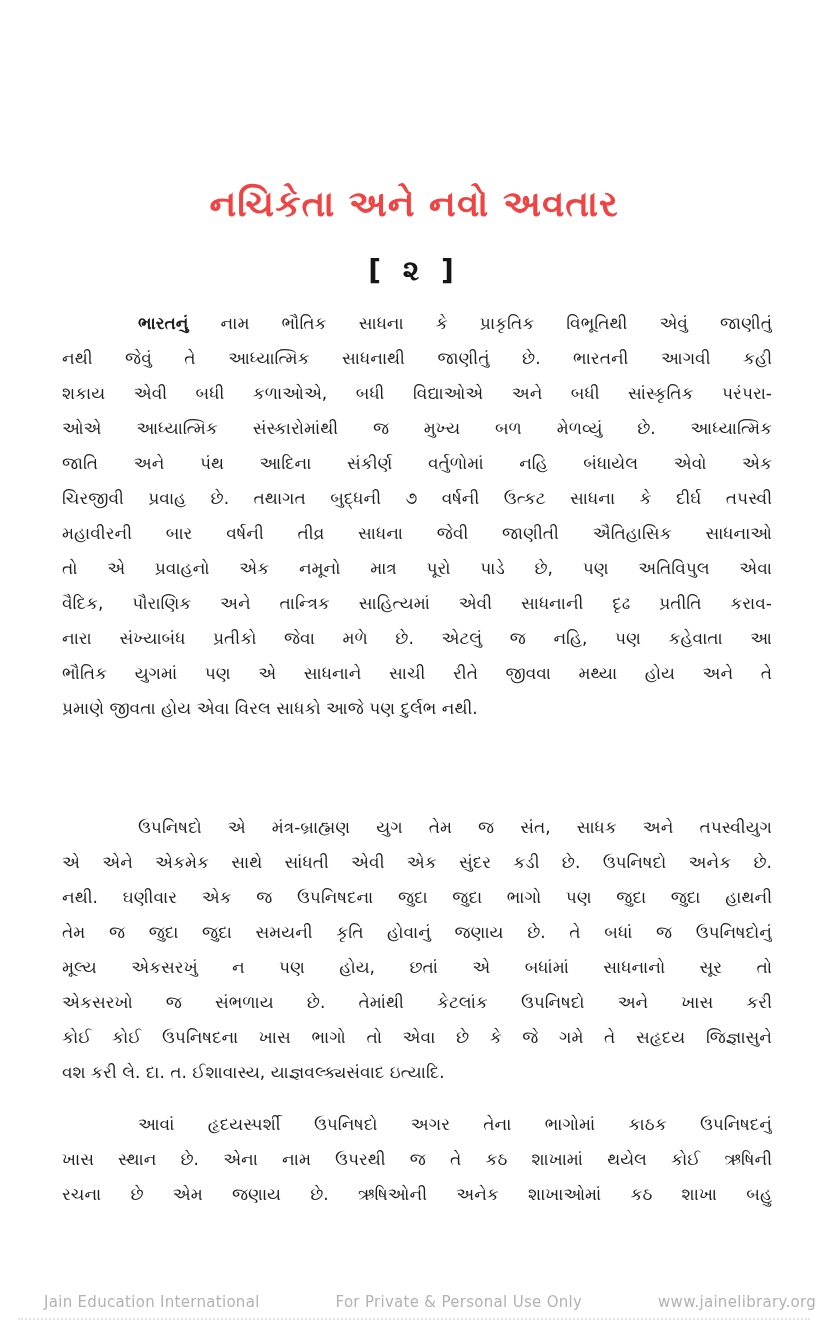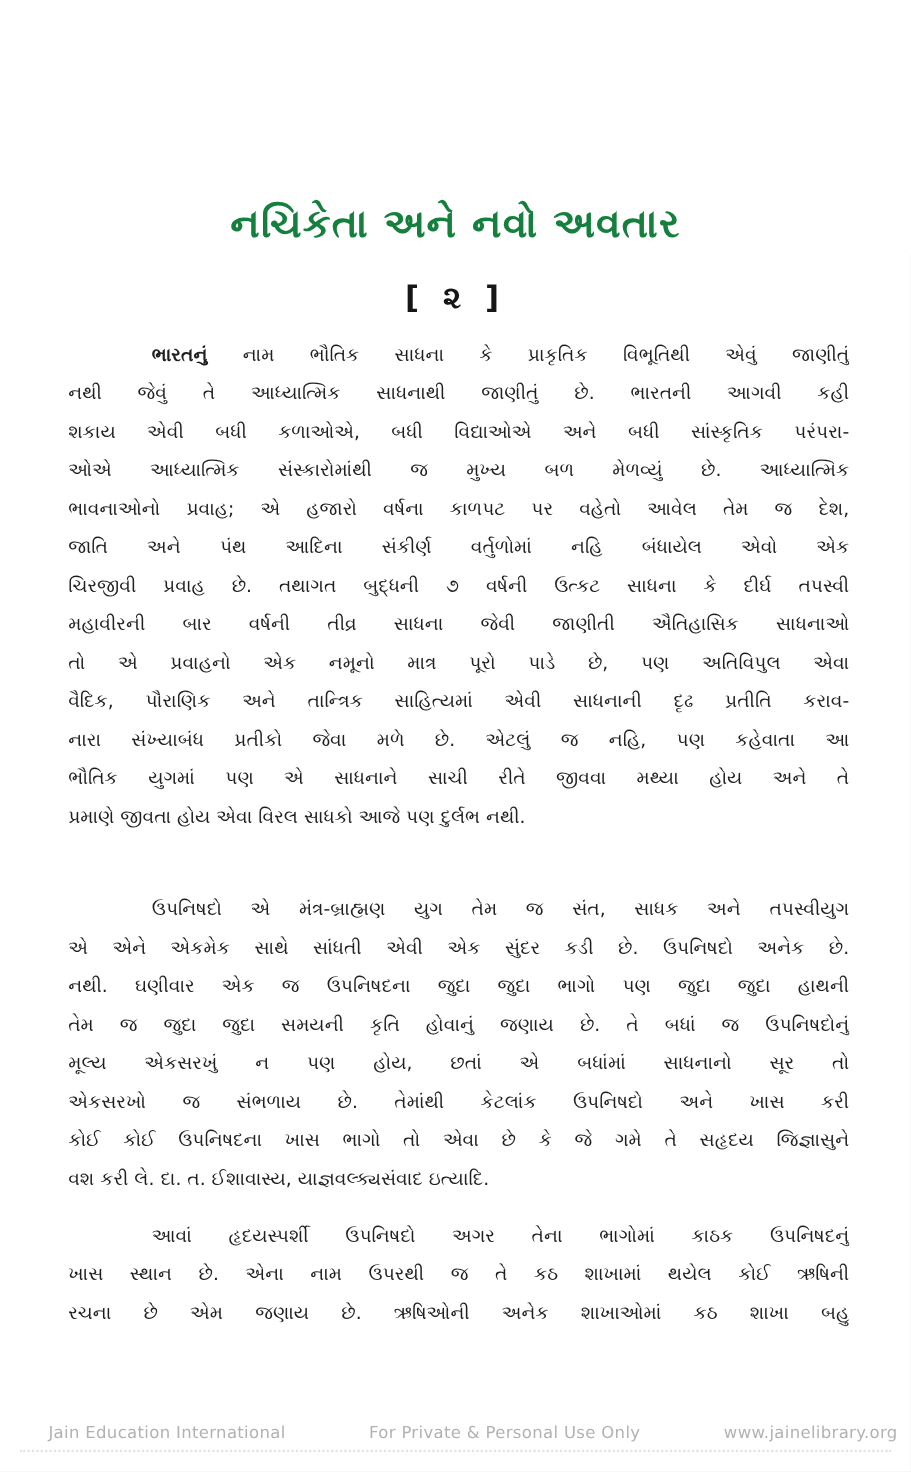--- a/index.html
+++ b/index.html
@@ -19,21 +19,21 @@
   }
   .title {
     position: absolute;
     top: 183px;
     left: 0;
     width: 100%;
     text-align: center;
     font-size: 36px;
     font-weight: 700;
     letter-spacing: 1px;
-    color: #15803d;
+    color: #ef4444;
   }
   .section-marker {
     position: absolute;
     top: 254px;
     left: 0;
     width: 100%;
     text-align: center;
     font-size: 28px;
     font-weight: 700;
     letter-spacing: 6px;
@@ -94,21 +94,20 @@
   <div class="section-marker">[ ૨ ]</div>
 
   <div class="para para-1">
     <div class="tline indent">
       <span class="lead-word">ભારતનું</span><span> નામ ભૌતિક સાધના કે પ્રાકૃતિક વિભૂતિથી એવું જાણીતું</span>
     </div>
     <div class="last-left">
         <div class="tline">નથી જેવું તે આધ્યાત્મિક સાધનાથી જાણીતું છે. ભારતની આગવી કહી</div>
         <div class="tline">શકાય એવી બધી કળાઓએ, બધી વિદ્યાઓએ અને બધી સાંસ્કૃતિક પરંપરા-</div>
         <div class="tline">ઓએ આધ્યાત્મિક સંસ્કારોમાંથી જ મુખ્ય બળ મેળવ્યું છે. આધ્યાત્મિક</div>
-        <div class="tline">ભાવનાઓનો પ્રવાહ; એ હજારો વર્ષના કાળપટ પર વહેતો આવેલ તેમ જ દેશ,</div>
         <div class="tline">જાતિ અને પંથ આદિના સંકીર્ણ વર્તુળોમાં નહિ બંધાયેલ એવો એક</div>
         <div class="tline">ચિરજીવી પ્રવાહ છે. તથાગત બુદ્ધની ૭ વર્ષની ઉત્કટ સાધના કે દીર્ઘ તપસ્વી</div>
         <div class="tline">મહાવીરની બાર વર્ષની તીવ્ર સાધના જેવી જાણીતી ઐતિહાસિક સાધનાઓ</div>
         <div class="tline">તો એ પ્રવાહનો એક નમૂનો માત્ર પૂરો પાડે છે, પણ અતિવિપુલ એવા</div>
         <div class="tline">વૈદિક, પૌરાણિક અને તાન્ત્રિક સાહિત્યમાં એવી સાધનાની દૃઢ પ્રતીતિ કરાવ-</div>
         <div class="tline">નારા સંખ્યાબંધ પ્રતીકો જેવા મળે છે. એટલું જ નહિ, પણ કહેવાતા આ</div>
         <div class="tline">ભૌતિક યુગમાં પણ એ સાધનાને સાચી રીતે જીવવા મથ્યા હોય અને તે</div>
         <div class="tline">પ્રમાણે જીવતા હોય એવા વિરલ સાધકો આજે પણ દુર્લભ નથી.</div>
       </div>
   </div>

